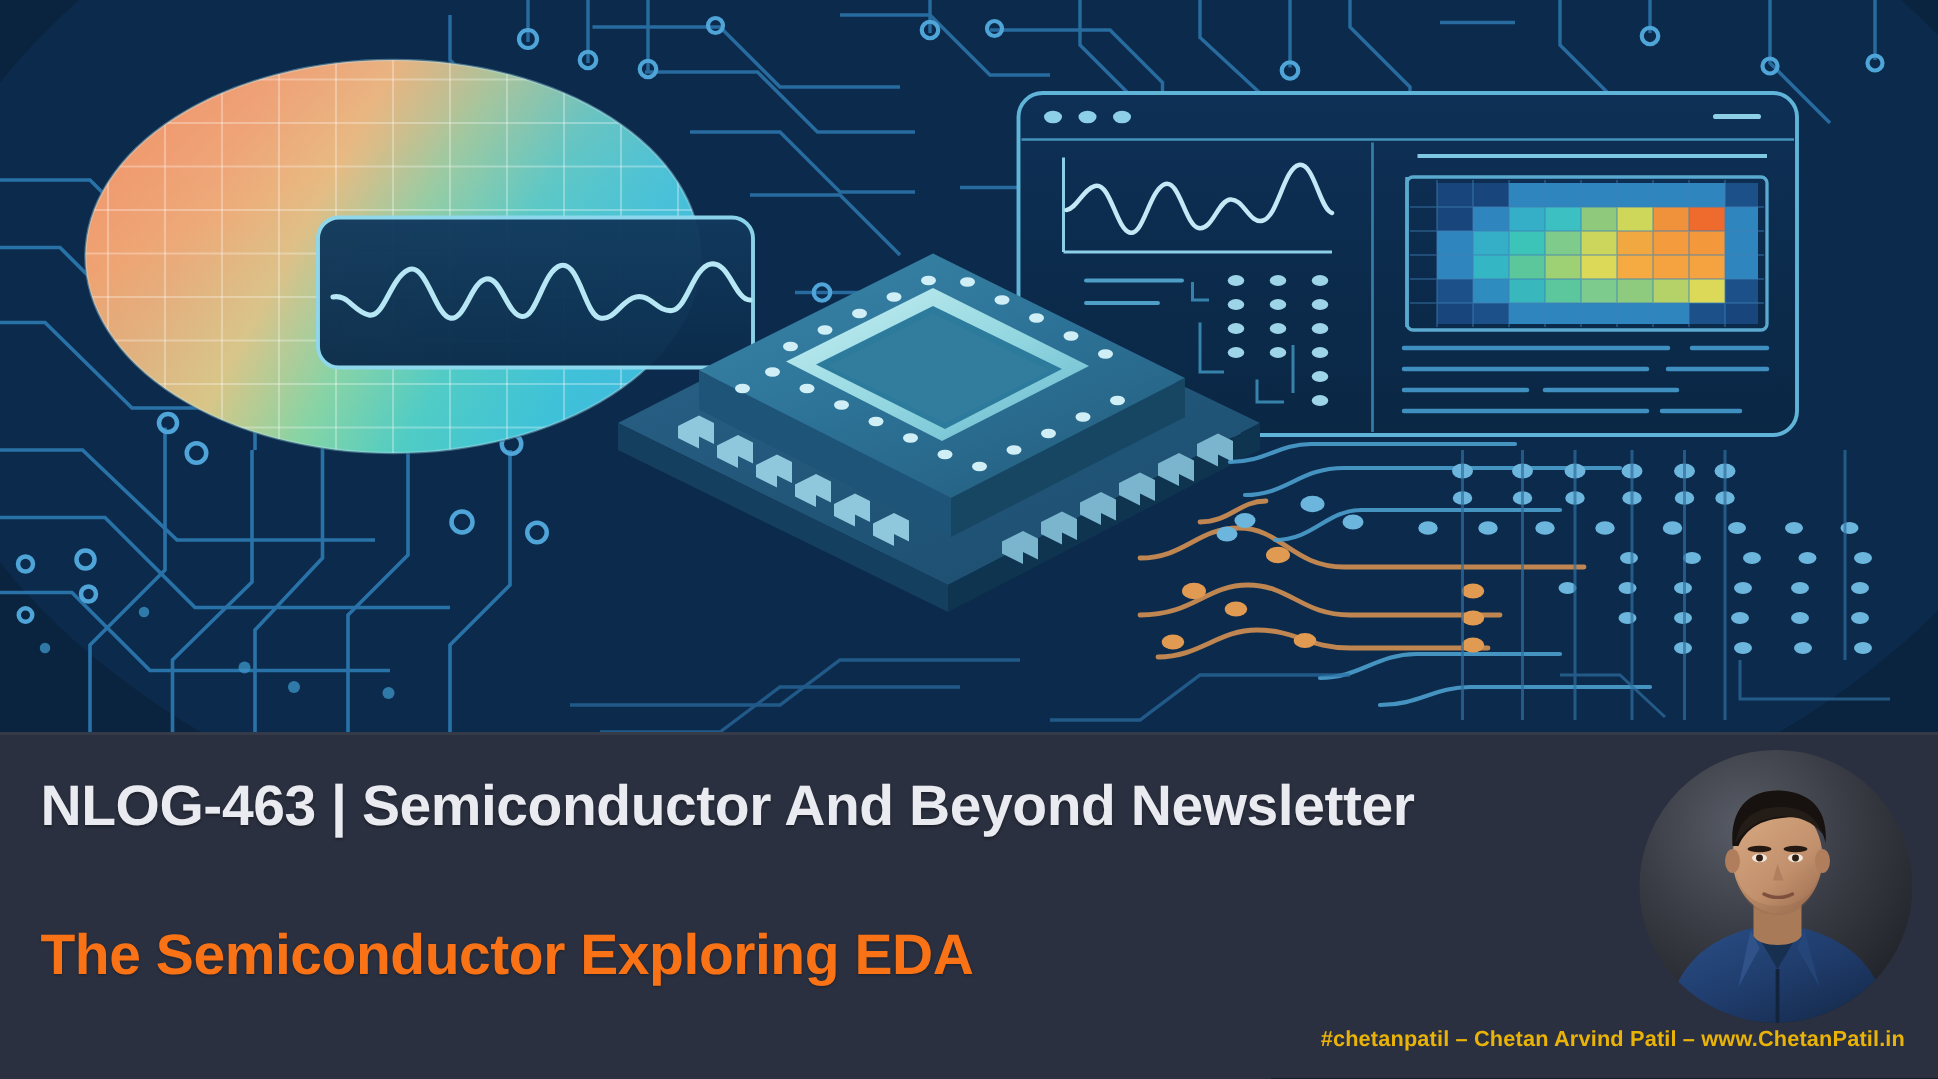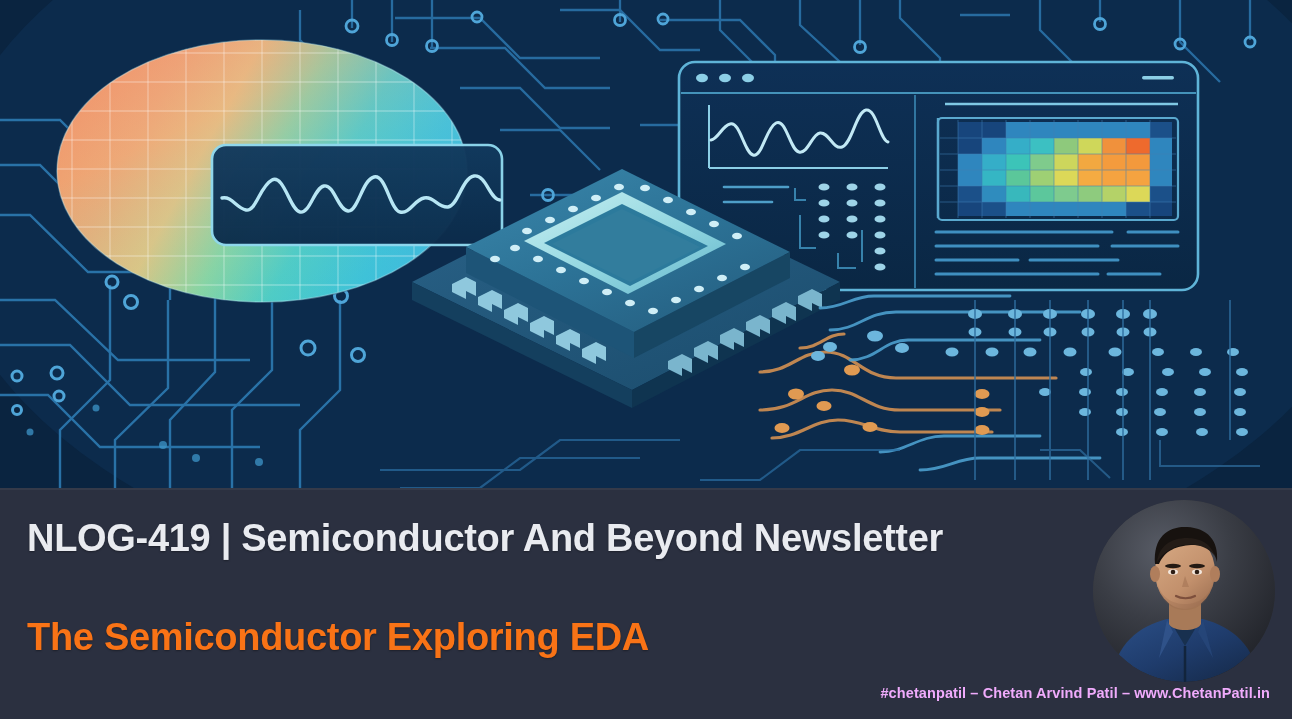--- a/index.html
+++ b/index.html
@@ -64,21 +64,21 @@
     letter-spacing: -0.3px;
     white-space: nowrap;
     text-shadow: 0 1px 2px rgba(0,0,0,0.35);
   }
   .credit {
     position: absolute;
     right: 22px;
     top: 197px;
     font-size: 14.5px;
     font-weight: bold;
-    color: #f0abfc;
+    color: #eab308;
     white-space: nowrap;
     letter-spacing: 0.1px;
   }
 
   
   .avatar {
     position: absolute;
     right: 17px;
     top: 12px;
     width: 182px;
@@ -560,21 +560,21 @@
         <path d="M380 470 L520 470 L560 440 L680 440"></path>
         <path d="M400 488 L480 488 L520 458 L640 458"></path>
         <path d="M700 480 L760 480 L800 450 L900 450"></path>
       </g>
       </g>
     </svg>
   </div>
 
   <div class="footer-band">
 
-    <div class="headline">NLOG-419 | Semiconductor And Beyond Newsletter</div>
+    <div class="headline">NLOG-463 | Semiconductor And Beyond Newsletter</div>
 
     <div class="subhead">The Semiconductor Exploring EDA</div>
 
     <div class="credit">#chetanpatil – Chetan Arvind Patil – www.ChetanPatil.in</div>
 
     <div class="avatar">
       <svg viewBox="0 0 182 182" xmlns="http://www.w3.org/2000/svg">
         <defs>
           <radialGradient id="avBg" cx="0.38" cy="0.28" r="0.85">
             <stop offset="0%" stop-color="#585c66"></stop>

